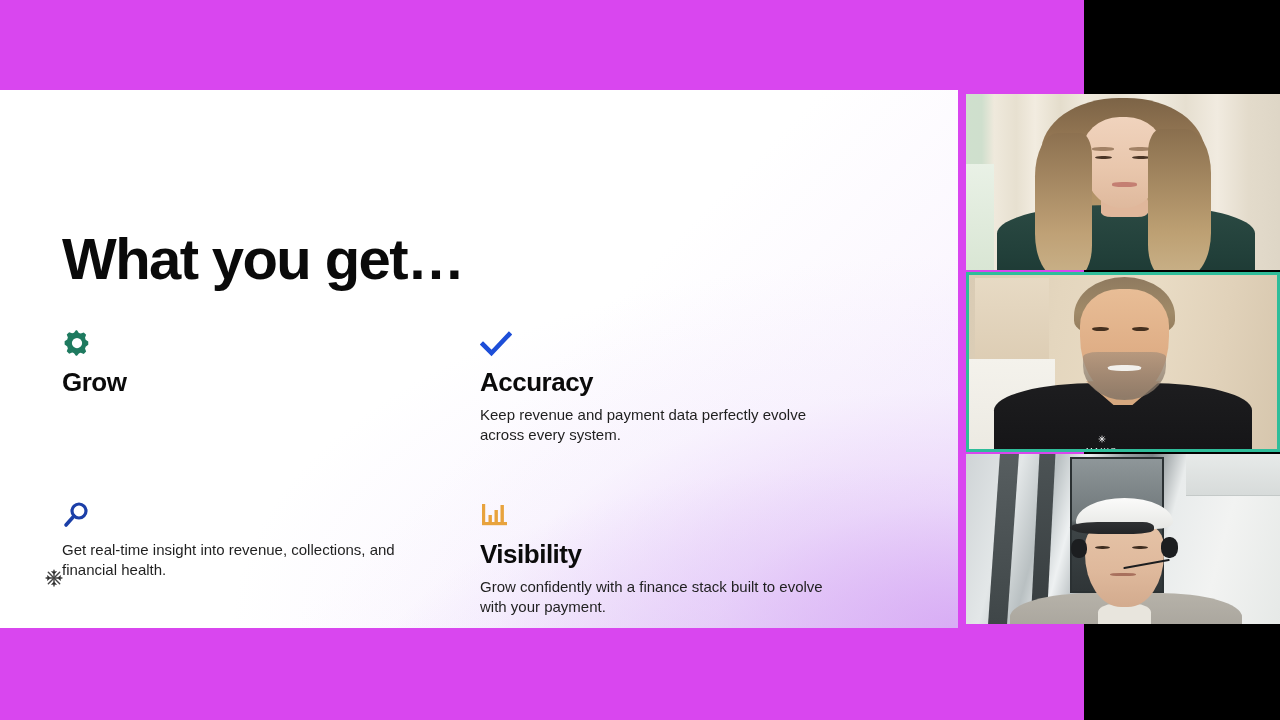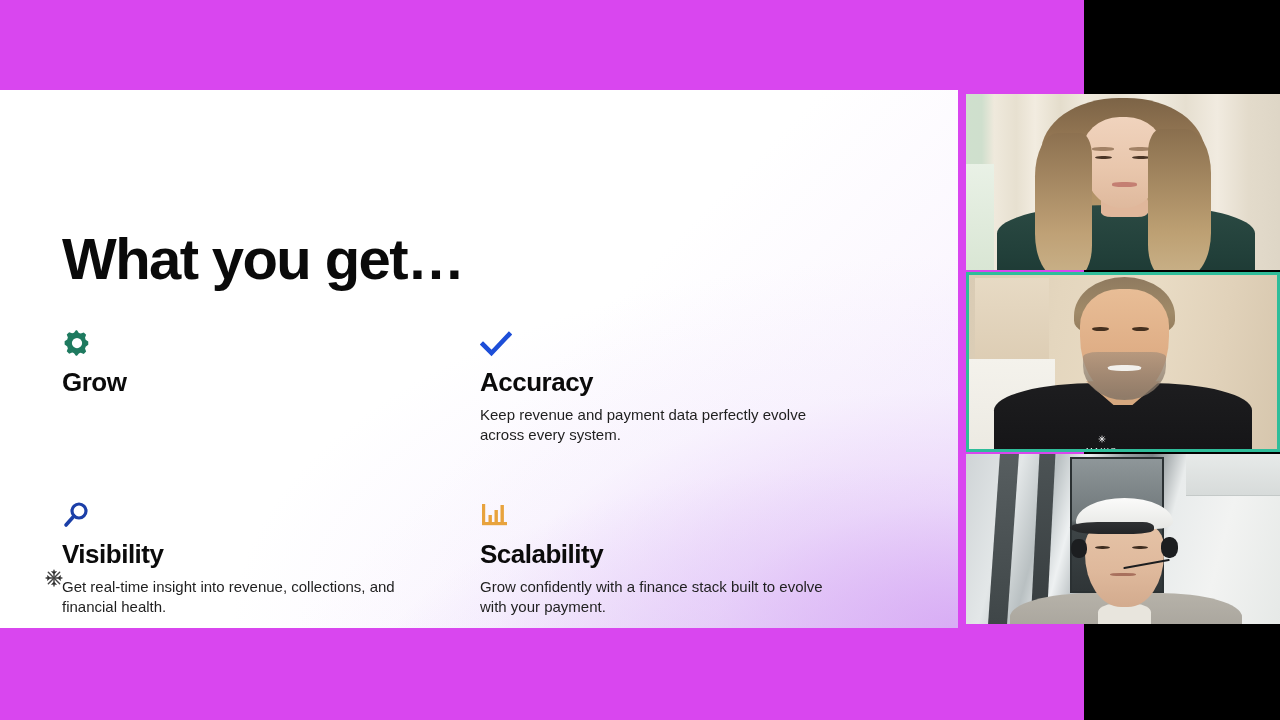--- a/index.html
+++ b/index.html
@@ -328,37 +328,36 @@
         <div class="feature-body">Keep revenue and payment data perfectly evolve across every system.</div>
       </div>
 
       <div class="feature">
         <div class="feature-icon">
           <svg width="30" height="30" viewBox="0 0 30 30" aria-hidden="true">
             <circle cx="17" cy="11" r="7" fill="none" stroke="#1b3fa8" stroke-width="3.2"></circle>
             <path d="M12 16 L4 25" stroke="#1b3fa8" stroke-width="3.6" stroke-linecap="round" fill="none"></path>
           </svg>
         </div>
-        <div class="feature-title">Visibility</div>
         <div class="feature-body">Get real-time insight into revenue, collections, and financial health.</div>
       </div>
 
       <div class="feature">
         <div class="feature-icon">
           <svg width="30" height="30" viewBox="0 0 30 30" aria-hidden="true">
             <g fill="#e8a33d">
               <rect x="2" y="4" width="3.2" height="21"></rect>
               <rect x="2" y="22" width="25" height="3.2"></rect>
               <rect x="8.5" y="15" width="3.4" height="8"></rect>
               <rect x="14.5" y="10" width="3.4" height="13"></rect>
               <rect x="20.5" y="5" width="3.4" height="18"></rect>
             </g>
           </svg>
         </div>
-        <div class="feature-title">Scalability</div>
+        <div class="feature-title">Visibility</div>
         <div class="feature-body">Grow confidently with a finance stack built to evolve with your payment.</div>
       </div>
 
     </div>
 
     <div id="slide-logo">
       <svg width="20" height="20" viewBox="0 0 24 24" aria-hidden="true">
         <g stroke="#2b2b2b" stroke-width="1.7" stroke-linecap="round">
           <path d="M12 2.5 V21.5"></path>
           <path d="M2.5 12 H21.5"></path>

